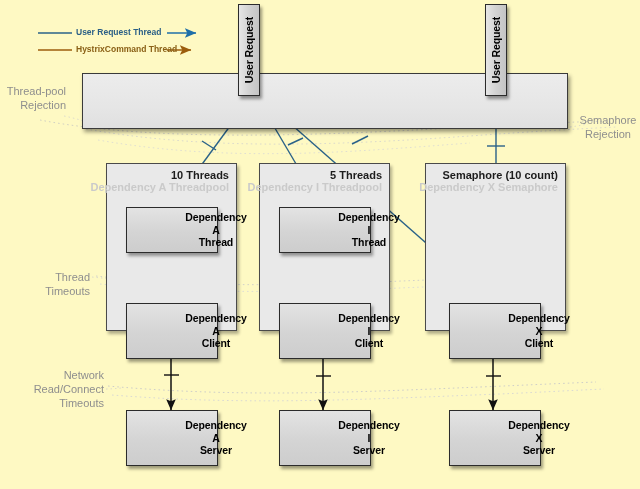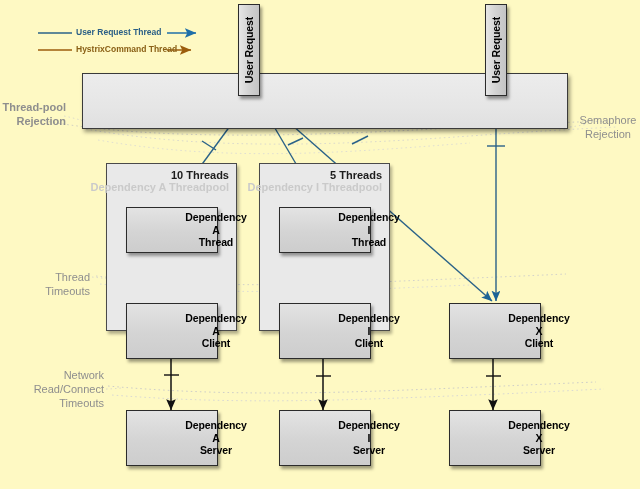--- a/index.html
+++ b/index.html
@@ -222,21 +222,21 @@
 
   <div class="band" style="left:82px;top:73px;width:486px;height:56px;"></div>
 
   <div class="vnode" style="left:238px;top:4px;width:22px;height:92px;">
     <div class="vlabel">User Request</div>
   </div>
   <div class="vnode" style="left:485px;top:4px;width:22px;height:92px;">
     <div class="vlabel">User Request</div>
   </div>
 
-  <div class="caption left" style="left:0px;top:100px;width:66px;font-weight:bold;">Thread-pool
+  <div class="caption left" style="left:0px;top:84px;width:66px;">Thread-pool
 Rejection</div>
 
   <div class="caption right" style="left:576px;top:113px;width:64px;">Semaphore
 Rejection</div>
 
   <div class="caption left" style="left:0px;top:270px;width:90px;">Thread
 Timeouts</div>
 
   <div class="caption left" style="left:0px;top:368px;width:104px;">Network
 Read/Connect
@@ -245,20 +245,24 @@
   <div class="group" style="left:106px;top:163px;width:131px;height:168px;">
     <div class="g-title">10 Threads</div>
     <div class="g-sub">Dependency A Threadpool</div>
   </div>
 
   <div class="group" style="left:259px;top:163px;width:131px;height:168px;">
     <div class="g-title">5 Threads</div>
     <div class="g-sub">Dependency I Threadpool</div>
   </div>
 
+  <div class="group" style="left:425px;top:163px;width:141px;height:168px;">
+    <div class="g-title">Semaphore (10 count)</div>
+    <div class="g-sub">Dependency X Semaphore</div>
+  </div>
 
   <div class="node" style="left:126px;top:207px;width:92px;height:46px;">
     <span>
       <span>Dependency A</span>
       <span>Thread</span>
     </span>
   </div>
 
   <div class="node" style="left:279px;top:207px;width:92px;height:46px;">
     <span>

